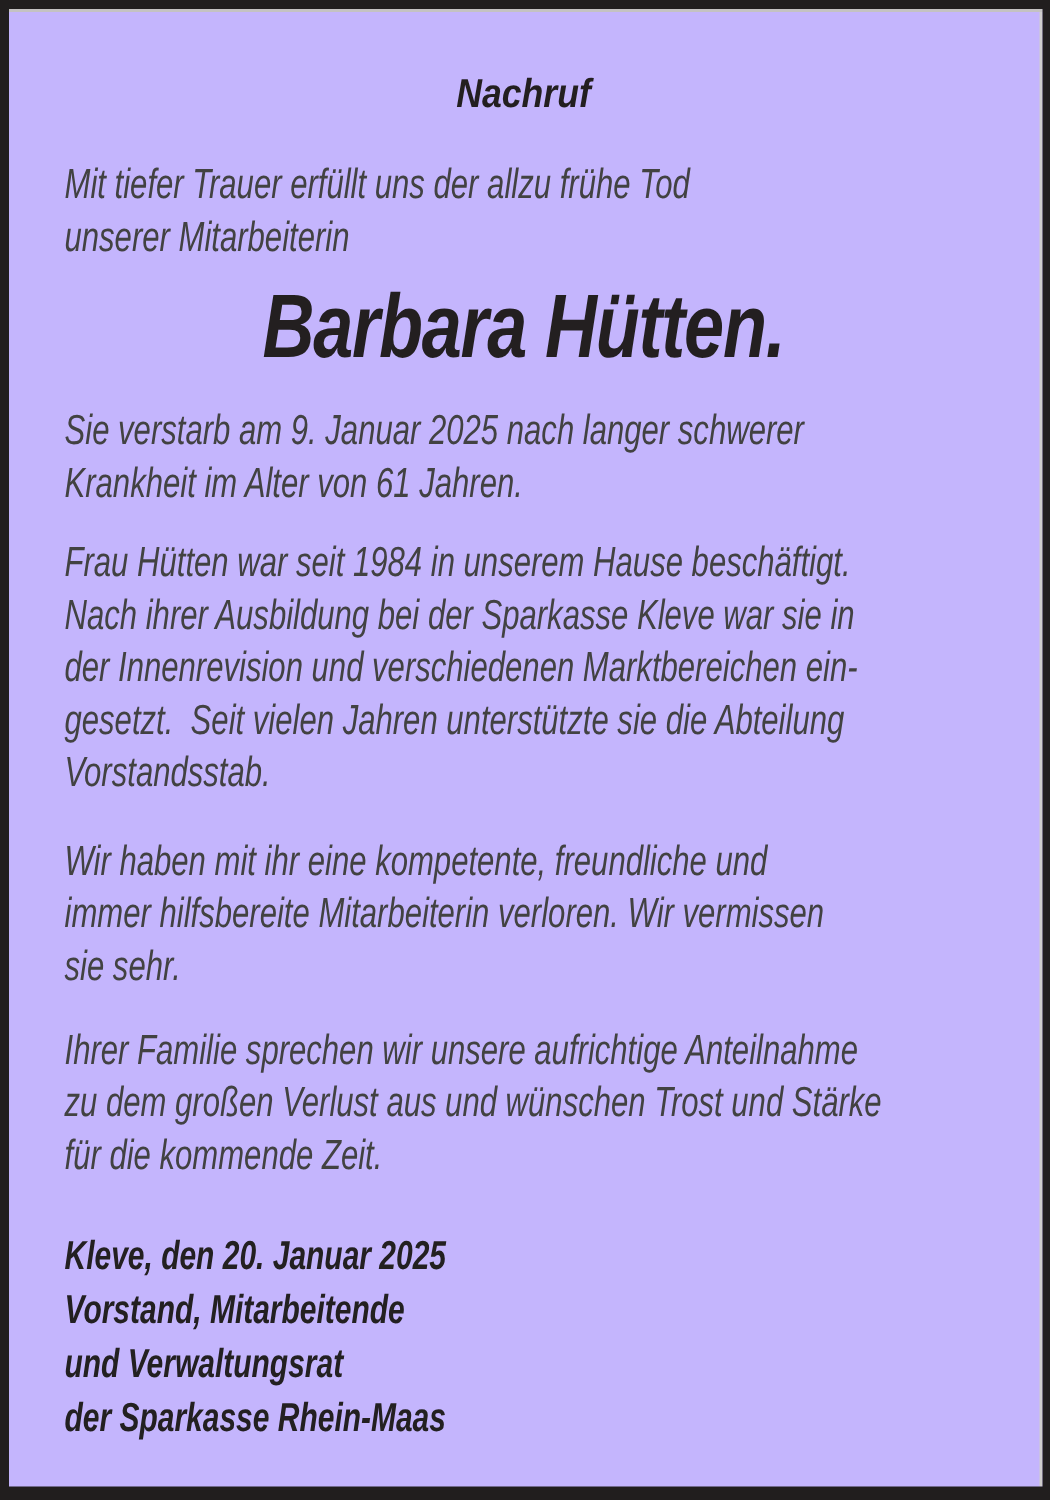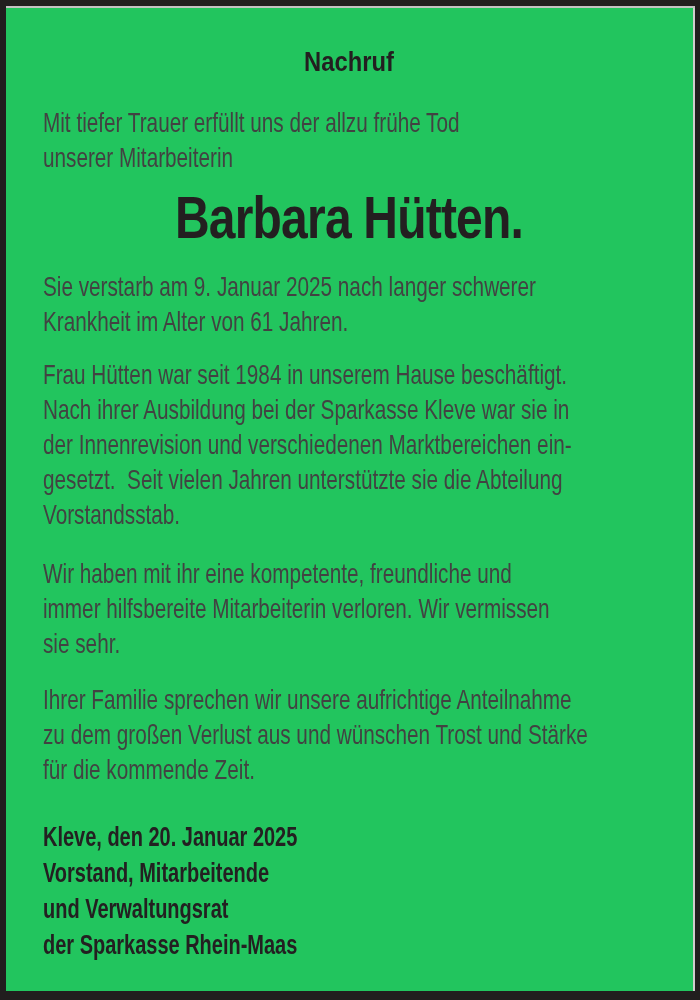--- a/index.html
+++ b/index.html
@@ -16,21 +16,22 @@
     overflow: hidden;
   }
   .frame {
     position: absolute;
     inset: 0;
     box-sizing: border-box;
     border: 6px solid #211e1e;
     border-bottom-width: 9px;
     border-right-width: 5px;
     box-shadow: inset 0 2px 0 #c4c2c2, inset -2px 0 0 #cfcdcd;
-    background: #22c55e;
+    background: #c4b5fd;
+    font-style: italic;
   }
   .content {
     position: relative;
     padding: 0 40px 0 37px;
   }
   .title {
     margin-top: 39px;
     text-align: center;
     font-weight: bold;
     font-size: 27px;

